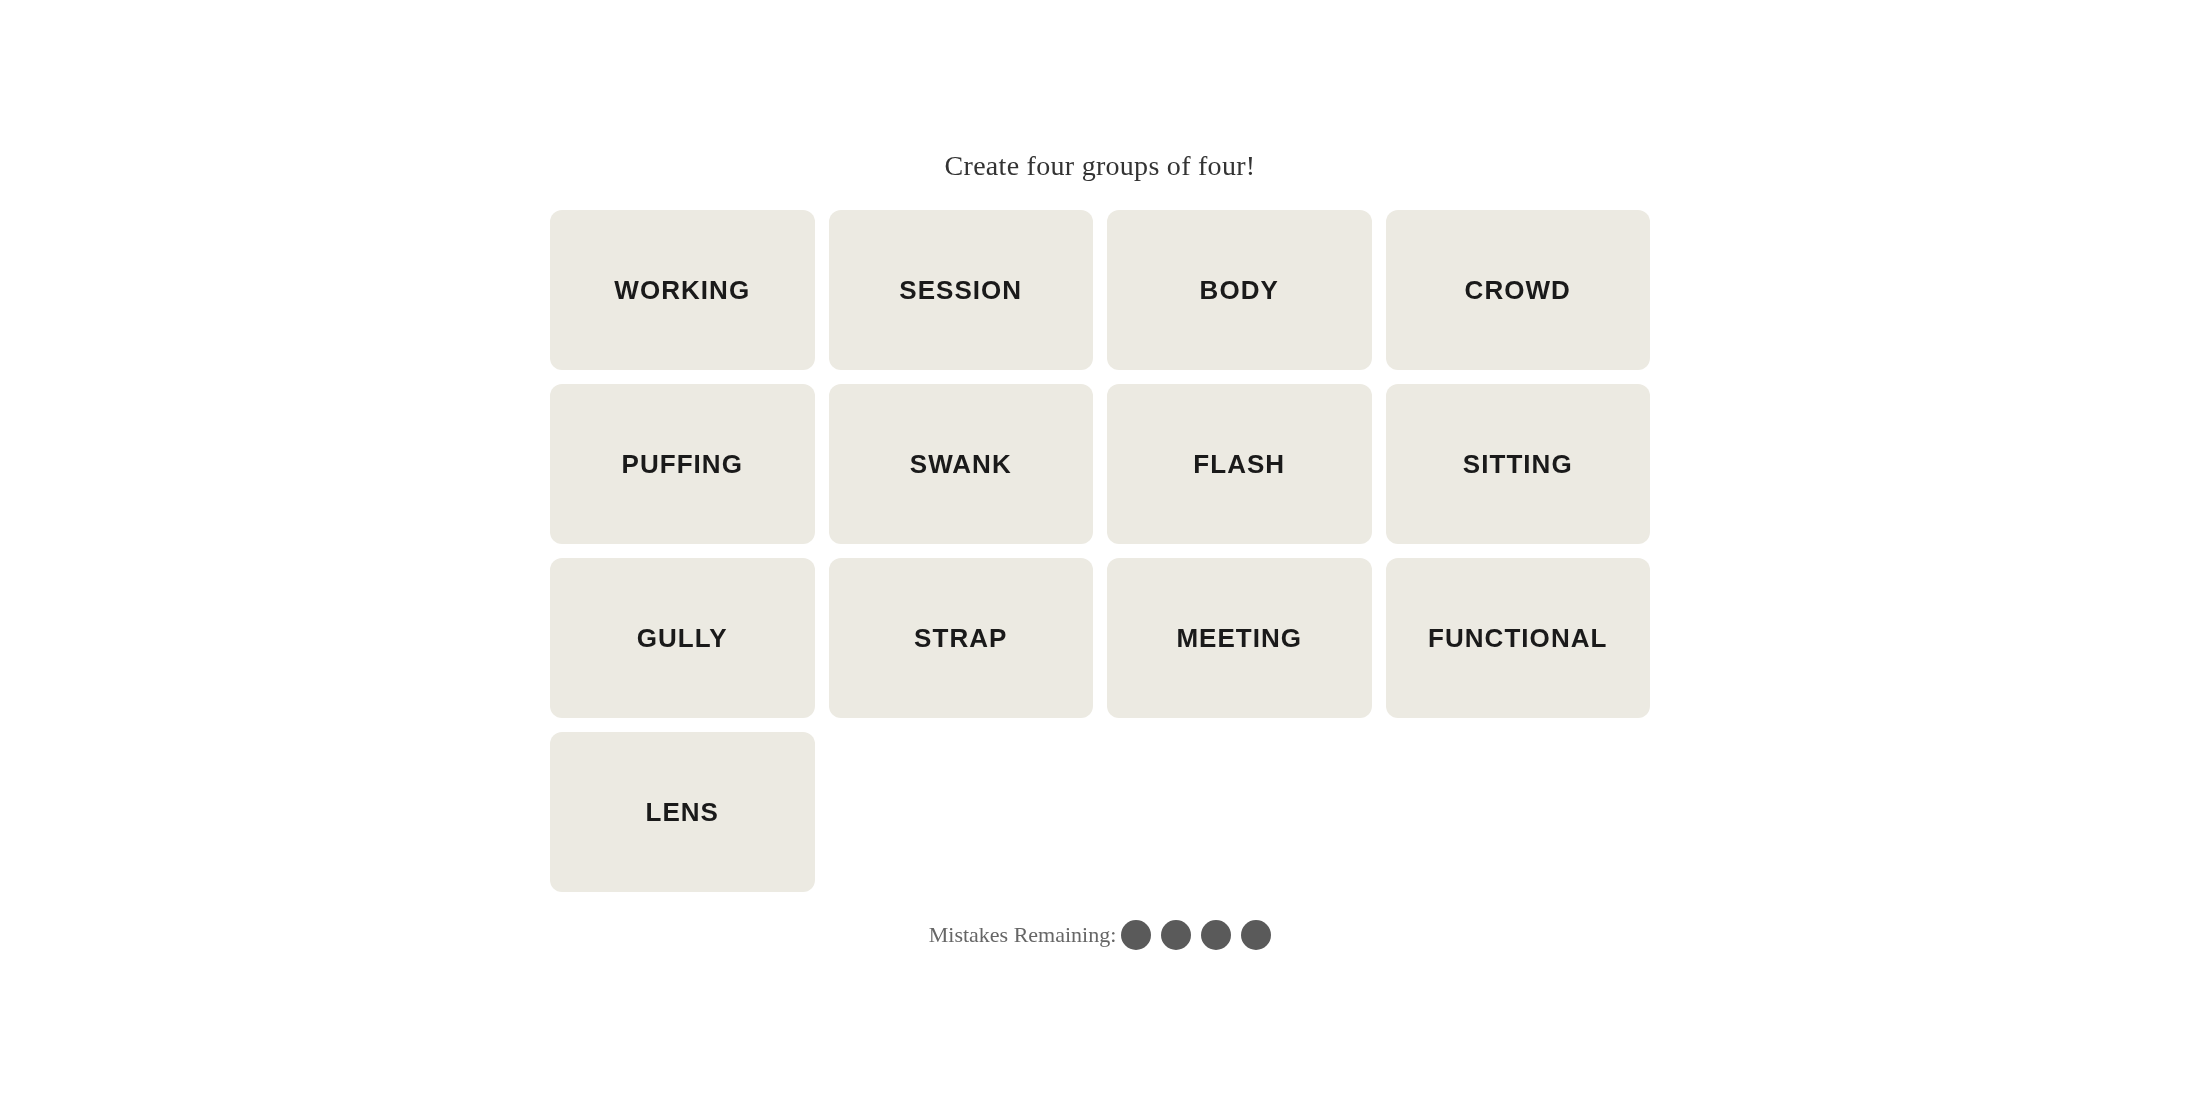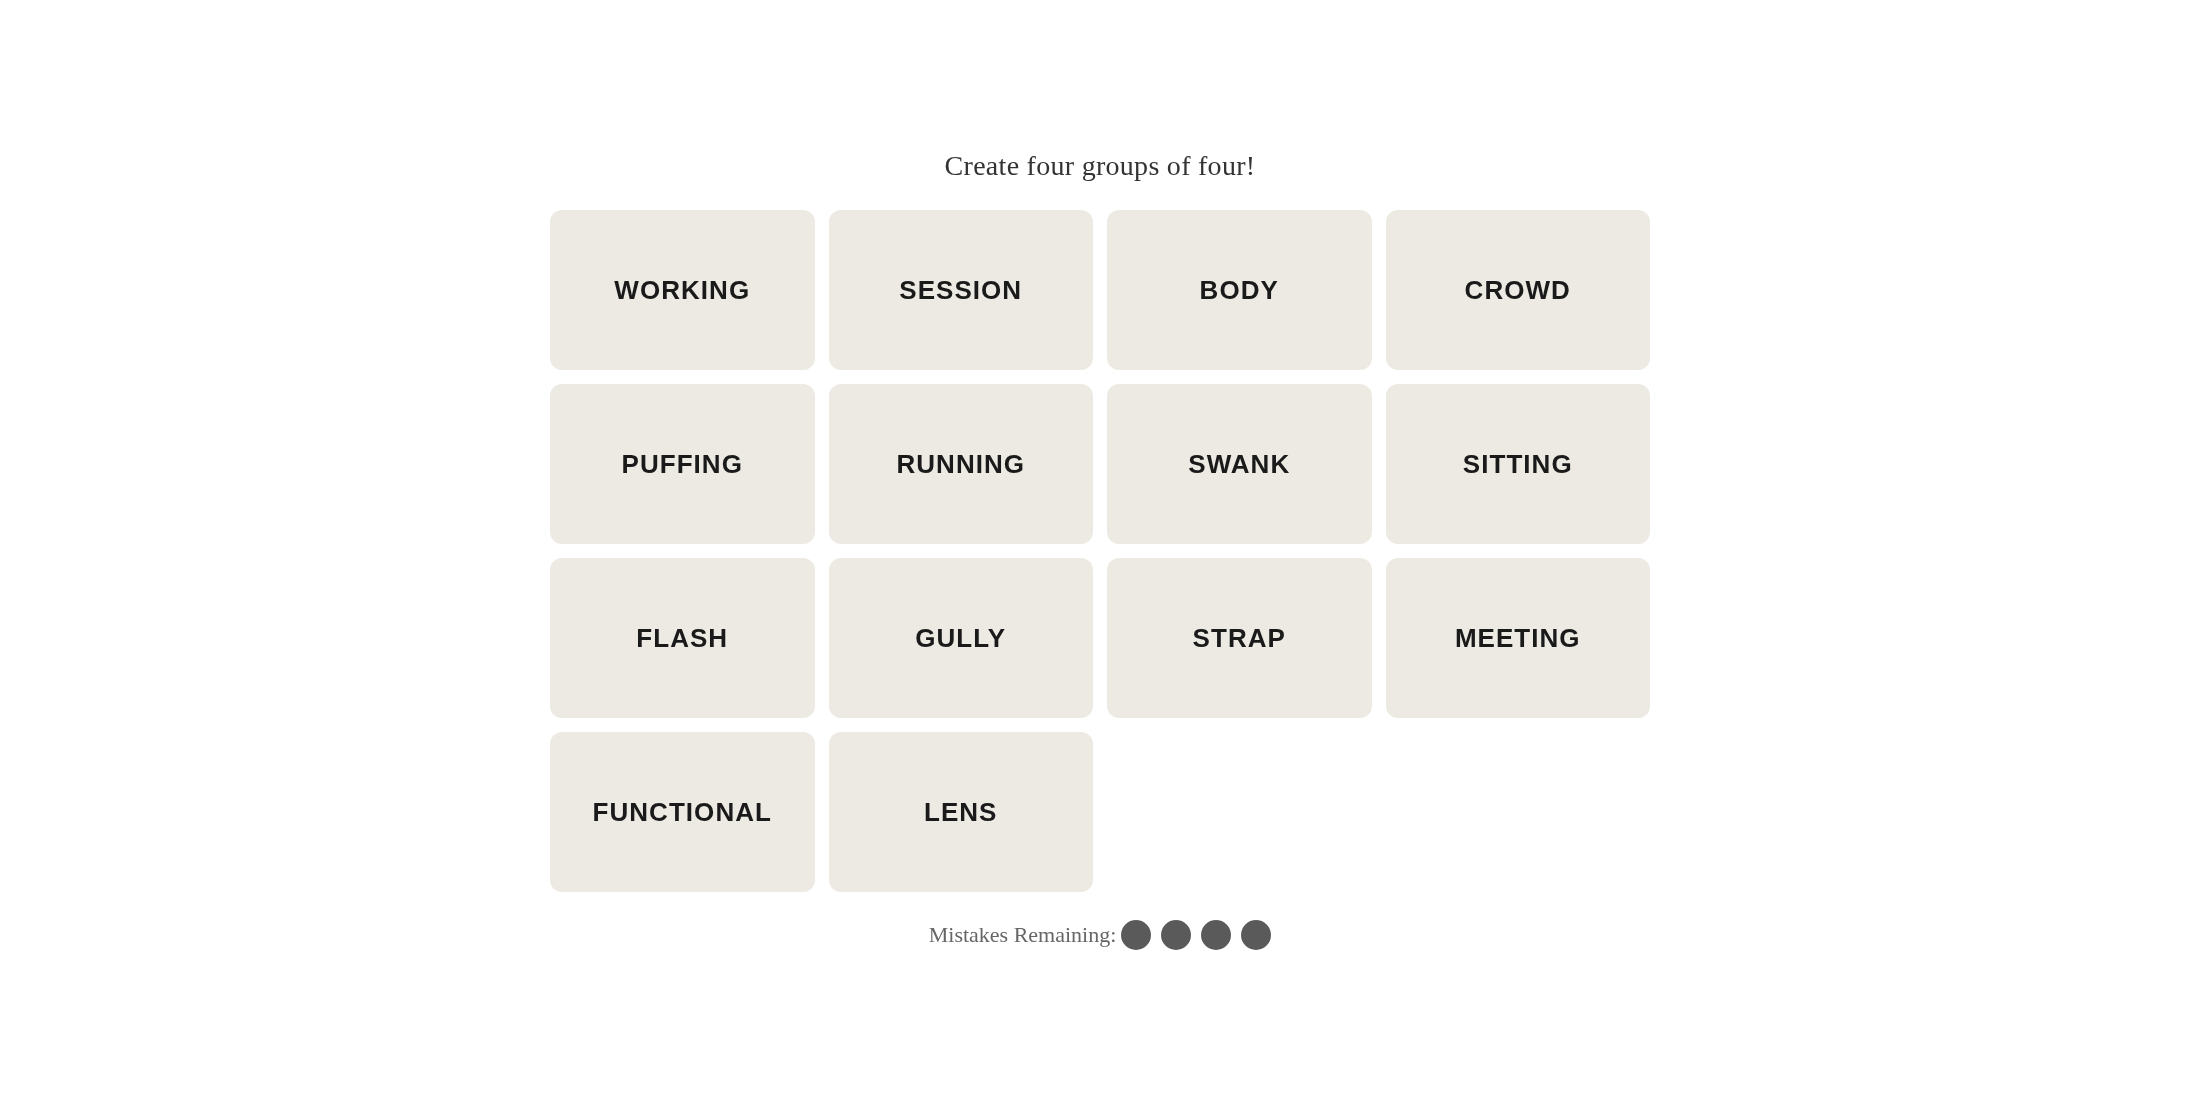--- a/index.html
+++ b/index.html
@@ -102,30 +102,27 @@
       <div class="word-card">
         <span class="word-text">BODY</span>
       </div>
       <div class="word-card">
         <span class="word-text">CROWD</span>
       </div>
       <div class="word-card">
         <span class="word-text">PUFFING</span>
       </div>
       <div class="word-card">
-        <span class="word-text">RUNNING</span>
-      </div>
-      <div class="word-card">
         <span class="word-text">SWANK</span>
       </div>
       <div class="word-card">
-        <span class="word-text">SITTING</span>
+        <span class="word-text">FLASH</span>
       </div>
       <div class="word-card">
-        <span class="word-text">FLASH</span>
+        <span class="word-text">SITTING</span>
       </div>
       <div class="word-card">
         <span class="word-text">GULLY</span>
       </div>
       <div class="word-card">
         <span class="word-text">STRAP</span>
       </div>
       <div class="word-card">
         <span class="word-text">MEETING</span>
       </div>

